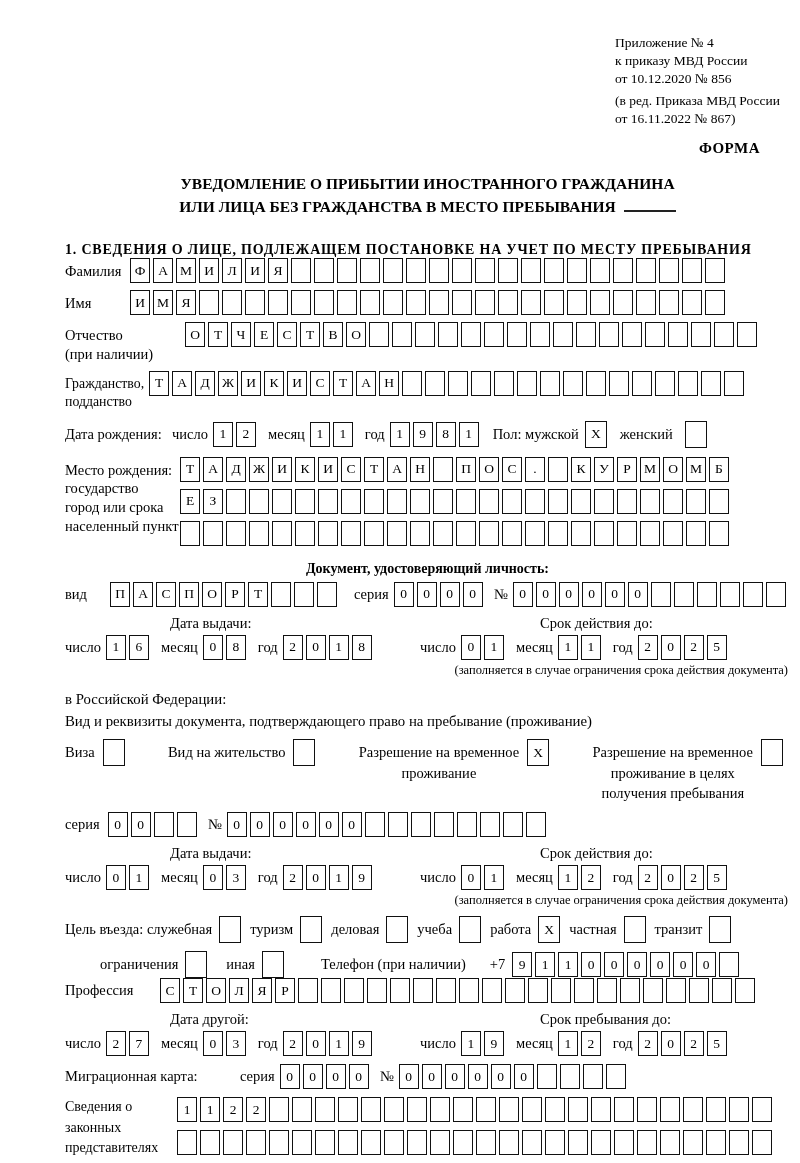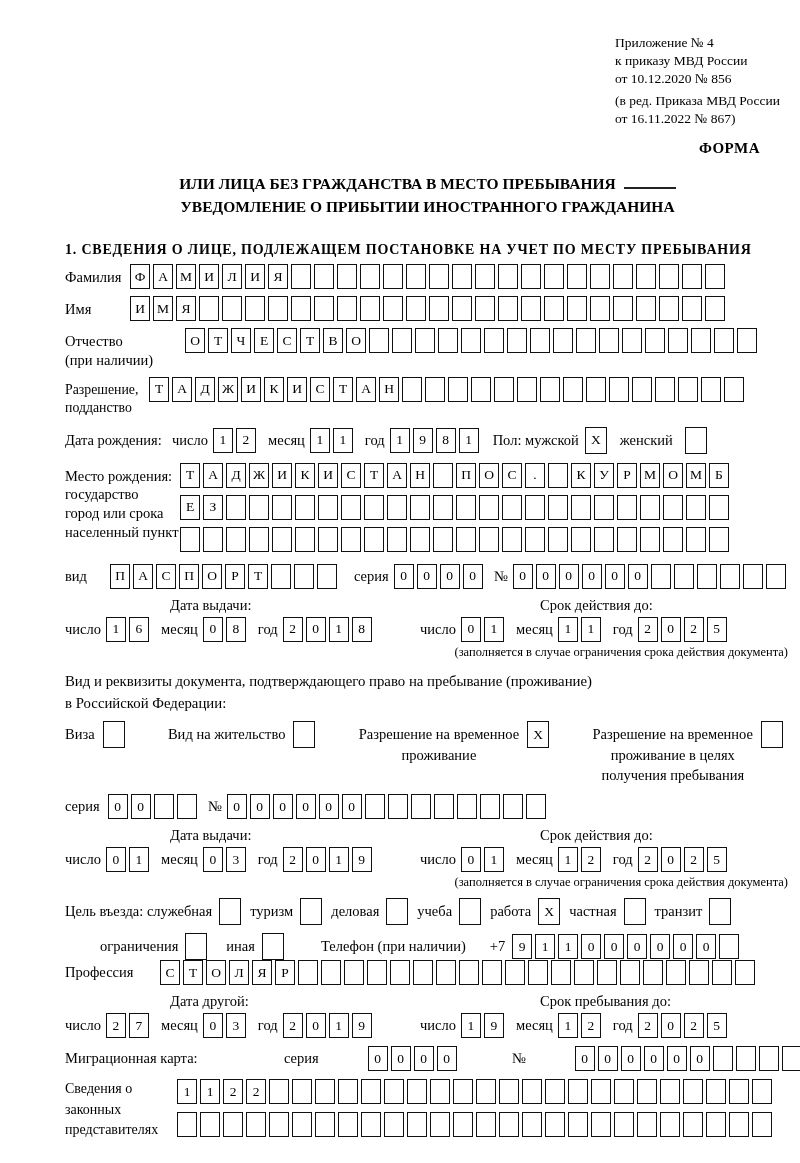--- a/index.html
+++ b/index.html
@@ -67,27 +67,27 @@
     <div>Приложение № 4</div>
     <div>к приказу МВД России</div>
     <div>от 10.12.2020 № 856</div>
     <div class="sub">(в ред. Приказа МВД России</div>
     <div>от 16.11.2022 № 867)</div>
   </div>
 
   <div class="forma">ФОРМА</div>
 
   <div class="title">
+    <div>УВЕДОМЛЕНИЕ О ПРИБЫТИИ ИНОСТРАННОГО ГРАЖДАНИНА</div>
     <div><span>ИЛИ ЛИЦА БЕЗ ГРАЖДАНСТВА В МЕСТО ПРЕБЫВАНИЯ</span><span class="blank-line"></span></div>
-    <div>УВЕДОМЛЕНИЕ О ПРИБЫТИИ ИНОСТРАННОГО ГРАЖДАНИНА</div>
   </div>
 
   <div class="sec-h">1. СВЕДЕНИЯ О ЛИЦЕ, ПОДЛЕЖАЩЕМ ПОСТАНОВКЕ НА УЧЕТ ПО МЕСТУ ПРЕБЫВАНИЯ</div>
 
-  <div class="frow" style="margin-top:6px;">
+  <div class="frow" style="margin-top:0;">
     <span class="flabel w65">Фамилия</span>
     <span class="cells">
         <span class="cell">Ф</span>
         <span class="cell">А</span>
         <span class="cell">М</span>
         <span class="cell">И</span>
         <span class="cell">Л</span>
         <span class="cell">И</span>
         <span class="cell">Я</span>
         <span class="cell"></span>
@@ -173,21 +173,21 @@
         <span class="cell"></span>
         <span class="cell"></span>
         <span class="cell"></span>
         <span class="cell"></span>
         <span class="cell"></span>
       </span>
   </div>
 
   <div class="frow">
     <span class="flabel w84" style="font-size:13.8px;">
-      <span>Разрешение,</span><br>
+      <span>Гражданство,</span><br>
       <span>подданство</span>
     </span>
     <span class="cells">
         <span class="cell">Т</span>
         <span class="cell">А</span>
         <span class="cell">Д</span>
         <span class="cell">Ж</span>
         <span class="cell">И</span>
         <span class="cell">К</span>
         <span class="cell">И</span>
@@ -326,20 +326,21 @@
           <span class="cell"></span>
           <span class="cell"></span>
           <span class="cell"></span>
           <span class="cell"></span>
           <span class="cell"></span>
           <span class="cell"></span>
         </span>
     </span>
   </div>
 
+  <div class="doc-h">Документ, удостоверяющий личность:</div>
 
   <div class="frow" style="align-items:center;margin-top:5px;">
     <span class="flabel" style="padding-top:0;width:45px;">вид</span>
     <span class="cells">
         <span class="cell">П</span>
         <span class="cell">А</span>
         <span class="cell">С</span>
         <span class="cell">П</span>
         <span class="cell">О</span>
         <span class="cell">Р</span>
@@ -414,22 +415,22 @@
             <span class="cell">0</span>
             <span class="cell">2</span>
             <span class="cell">5</span>
           </span>
       </div>
       <div class="note">(заполняется в случае ограничения срока действия документа)</div>
     </div>
   </div>
 
   <div class="intro">
+    <div>в Российской Федерации:</div>
     <div>Вид и реквизиты документа, подтверждающего право на пребывание (проживание)</div>
-    <div>в Российской Федерации:</div>
   </div>
 
   <div class="opts">
     <span class="opt">
       <span class="olbl">Виза</span>
       <span class="cells cb">
           <span class="cell"></span>
         </span>
     </span>
     <span class="opt">
@@ -662,21 +663,21 @@
         <span class="cells">
             <span class="cell">2</span>
             <span class="cell">0</span>
             <span class="cell">2</span>
             <span class="cell">5</span>
           </span>
       </div>
     </div>
   </div>
 
-  <div class="frow" style="align-items:center;margin-top:8px;gap:44px;">
+  <div class="frow" style="align-items:center;margin-top:8px;">
     <span class="flabel" style="padding-top:0;width:175px;">Миграционная карта:</span>
     <span class="dlbl">серия</span>
     <span class="cells">
         <span class="cell">0</span>
         <span class="cell">0</span>
         <span class="cell">0</span>
         <span class="cell">0</span>
       </span>
     <span class="dlbl gap-s">№</span>
     <span class="cells">

